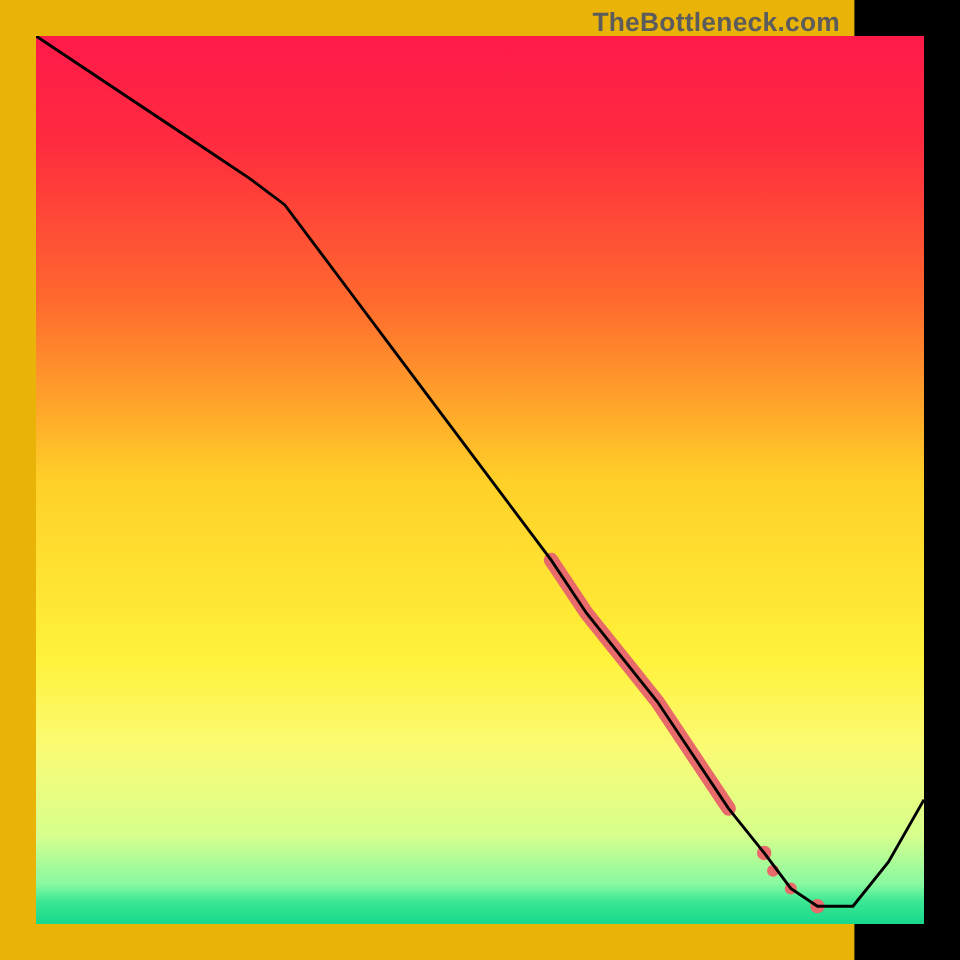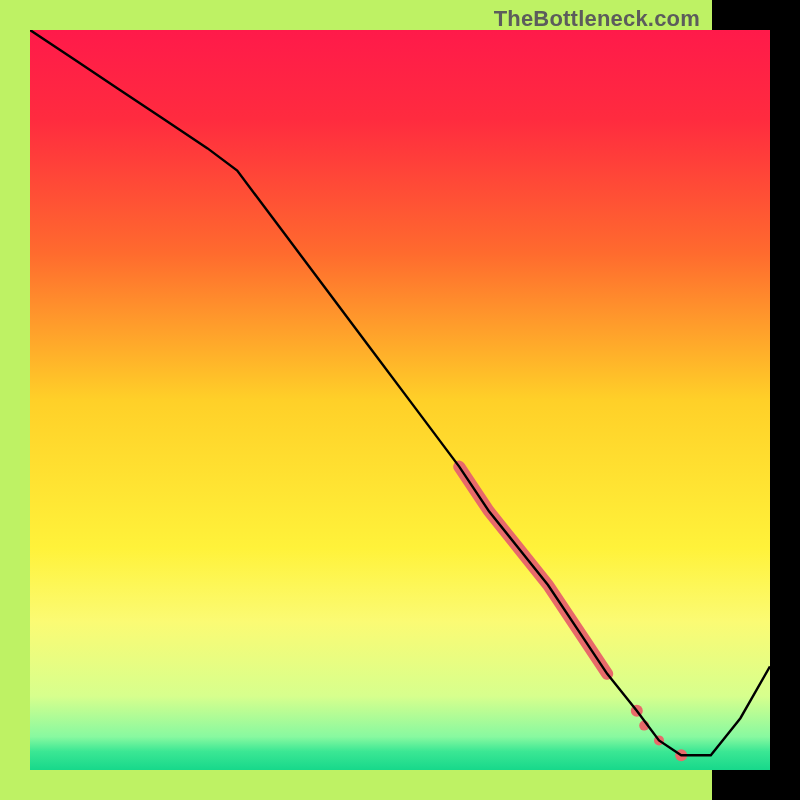--- a/index.html
+++ b/index.html
@@ -6,21 +6,21 @@
     margin: 0;
     padding: 0;
     width: 800px;
     height: 800px;
     background: #000;
     overflow: hidden;
   }
   .outer {
     width: 712px;
     height: 800px;
-    background: #bef264;
+    background: #eab308;
     position: relative;
   }
   .watermark {
     position: absolute;
     top: 6px;
     right: 12px;
     font-family: Arial, Helvetica, sans-serif;
     font-size: 22px;
     font-weight: 600;
     color: #5c5c5c;

